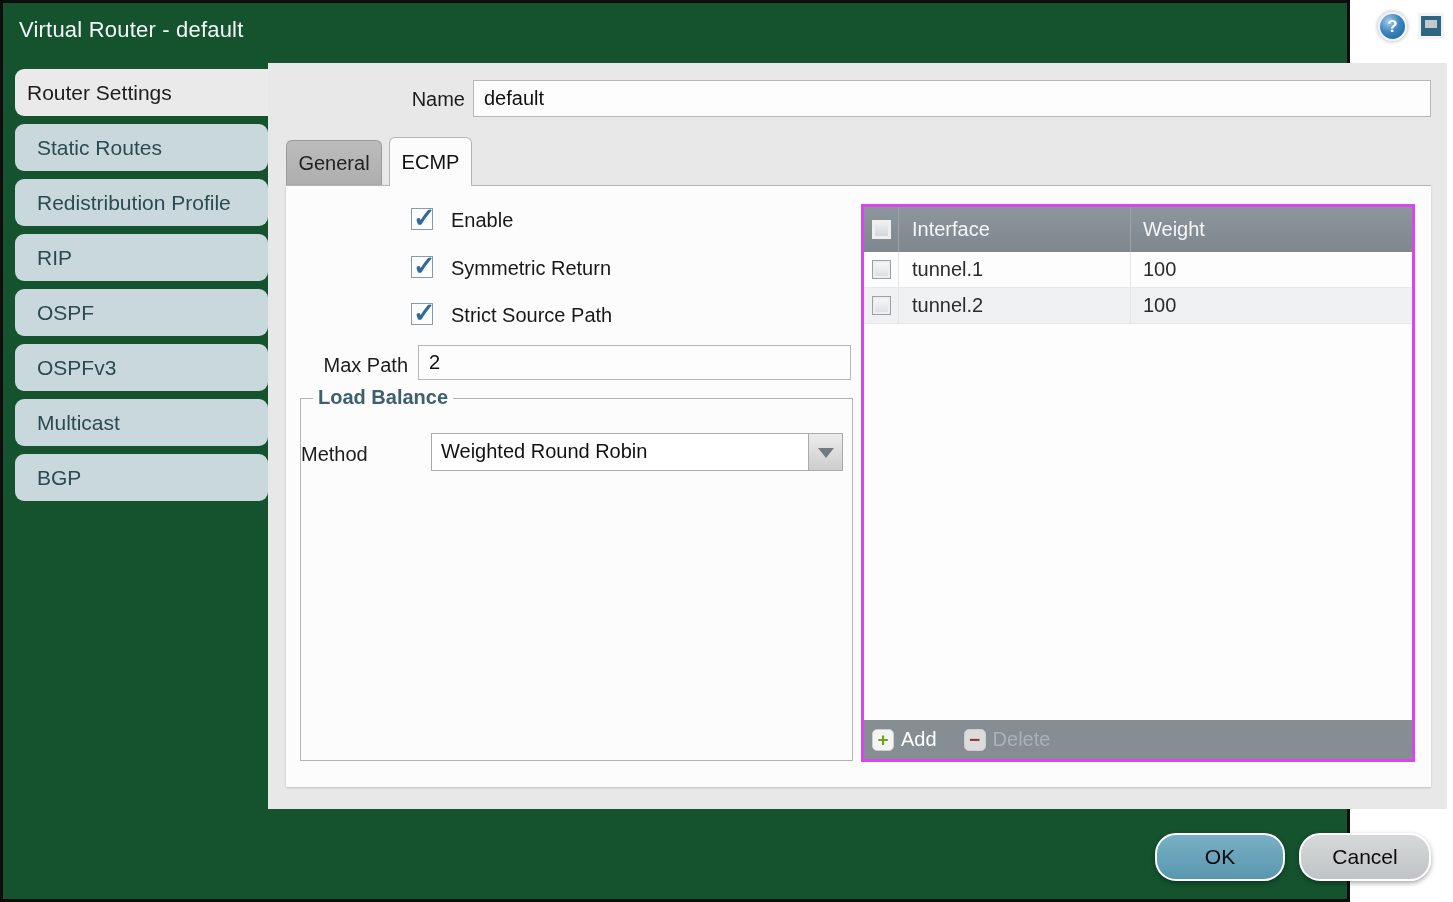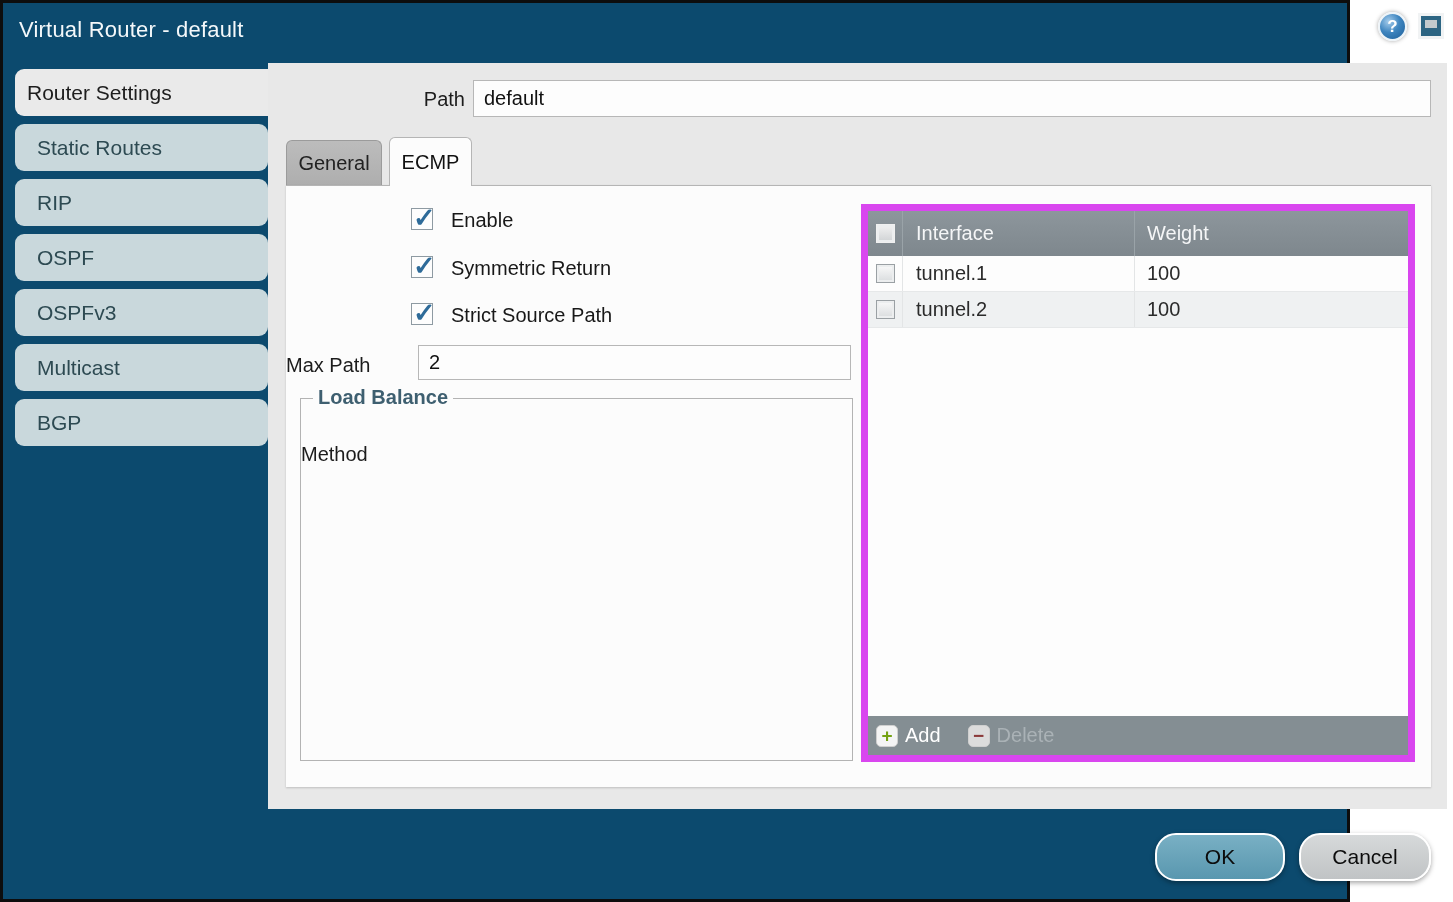--- a/index.html
+++ b/index.html
@@ -5,21 +5,21 @@
   * { box-sizing: border-box; margin: 0; padding: 0; }
   body {
     font-family: "Liberation Sans", sans-serif;
     background: #ffffff;
     width: 1453px; height: 902px;
     overflow: hidden;
   }
   .dialog {
     position: relative;
     width: 1350px; height: 902px;
-    background: #0c4a6e;
+    background: #14532d;
     border: 3px solid #0d0d0d;
   }
   
   .titlebar {
     position: absolute; left: 0; top: 0; right: 0; height: 60px;
   }
   .title {
     position: absolute; left: 16px; top: 14px;
     color: #f4f8fa; font-size: 22px; letter-spacing: 0.2px;
   }
@@ -120,21 +120,21 @@
     position: absolute; left: 1px; top: -7px;
     font-size: 27px; font-weight: bold; color: #2e6b99;
   }
   .check-label {
     position: absolute; left: 40px; top: 0;
     font-size: 20px; color: #181818; white-space: nowrap;
     line-height: 24px;
   }
   .maxpath-label {
     position: absolute; left: 0; top: 168px; width: 122px;
-    text-align: left; font-size: 20px; color: #1c1c1c;
+    text-align: right; font-size: 20px; color: #1c1c1c;
   }
   .maxpath-input {
     position: absolute; left: 132px; top: 159px; width: 433px; height: 35px;
     border: 1px solid #b7b7b7; background: #fdfdfd;
     font-family: "Liberation Sans", sans-serif;
     font-size: 20px; color: #111; padding: 0 10px;
   }
   
   .lb-fieldset {
     position: absolute; left: 14px; top: 212px;
@@ -171,21 +171,21 @@
     position: absolute; left: 9px; top: 14px;
     width: 0; height: 0;
     border-left: 8px solid transparent;
     border-right: 8px solid transparent;
     border-top: 10px solid #707a81;
   }
   
   .ecmp-table {
     position: absolute; left: 575px; top: 18px;
     width: 554px; height: 558px;
-    border: 7px solid #d946ef;
+    border: 3px solid #d946ef;
     display: flex; flex-direction: column;
     background: #fdfdfd;
   }
   .t-header {
     height: 45px; flex: 0 0 45px;
     background: linear-gradient(#8d969c, #7e878d);
     display: flex; align-items: center;
     color: #f5f6f7; font-size: 20px;
   }
   .t-row {
@@ -259,30 +259,31 @@
     <span class="title">Virtual Router - default</span>
     <div class="help-icon">?</div>
     <div class="window-icon">
       <div class="inner"></div>
     </div>
   </div>
 
   <div class="sidebar">
     <div class="side-tab selected">Router Settings</div>
     <div class="side-tab">Static Routes</div>
+    <div class="side-tab">Redistribution Profile</div>
     <div class="side-tab">RIP</div>
     <div class="side-tab">OSPF</div>
     <div class="side-tab">OSPFv3</div>
     <div class="side-tab">Multicast</div>
     <div class="side-tab">BGP</div>
   </div>
 
   <div class="content">
 
-    <div class="name-label">Path</div>
+    <div class="name-label">Name</div>
     <input class="name-input" type="text" value="default" style="">
 
     <div class="tab general">General</div>
     <div class="tab ecmp">ECMP</div>
 
     <div class="tabpage">
 
       <div class="check-row r0">
         <span class="checkbox checked"></span>
         <span class="check-label">Enable</span>
@@ -295,20 +296,26 @@
         <span class="checkbox checked"></span>
         <span class="check-label">Strict Source Path</span>
       </div>
 
       <div class="maxpath-label">Max Path</div>
       <input class="maxpath-input" type="text" value="2" style="">
 
       <div class="lb-fieldset">
         <span class="lb-legend">Load Balance</span>
         <div class="method-label">Method</div>
+        <div class="dropdown">
+          <span class="dd-text">Weighted Round Robin</span>
+          <span class="dd-button">
+            <span class="dd-arrow"></span>
+          </span>
+        </div>
       </div>
 
       <div class="ecmp-table">
         <div class="t-header">
           <span class="col-cb">
             <span class="row-checkbox"></span>
           </span>
           <span class="col-if">Interface</span>
           <span class="col-wt">Weight</span>
         </div>

